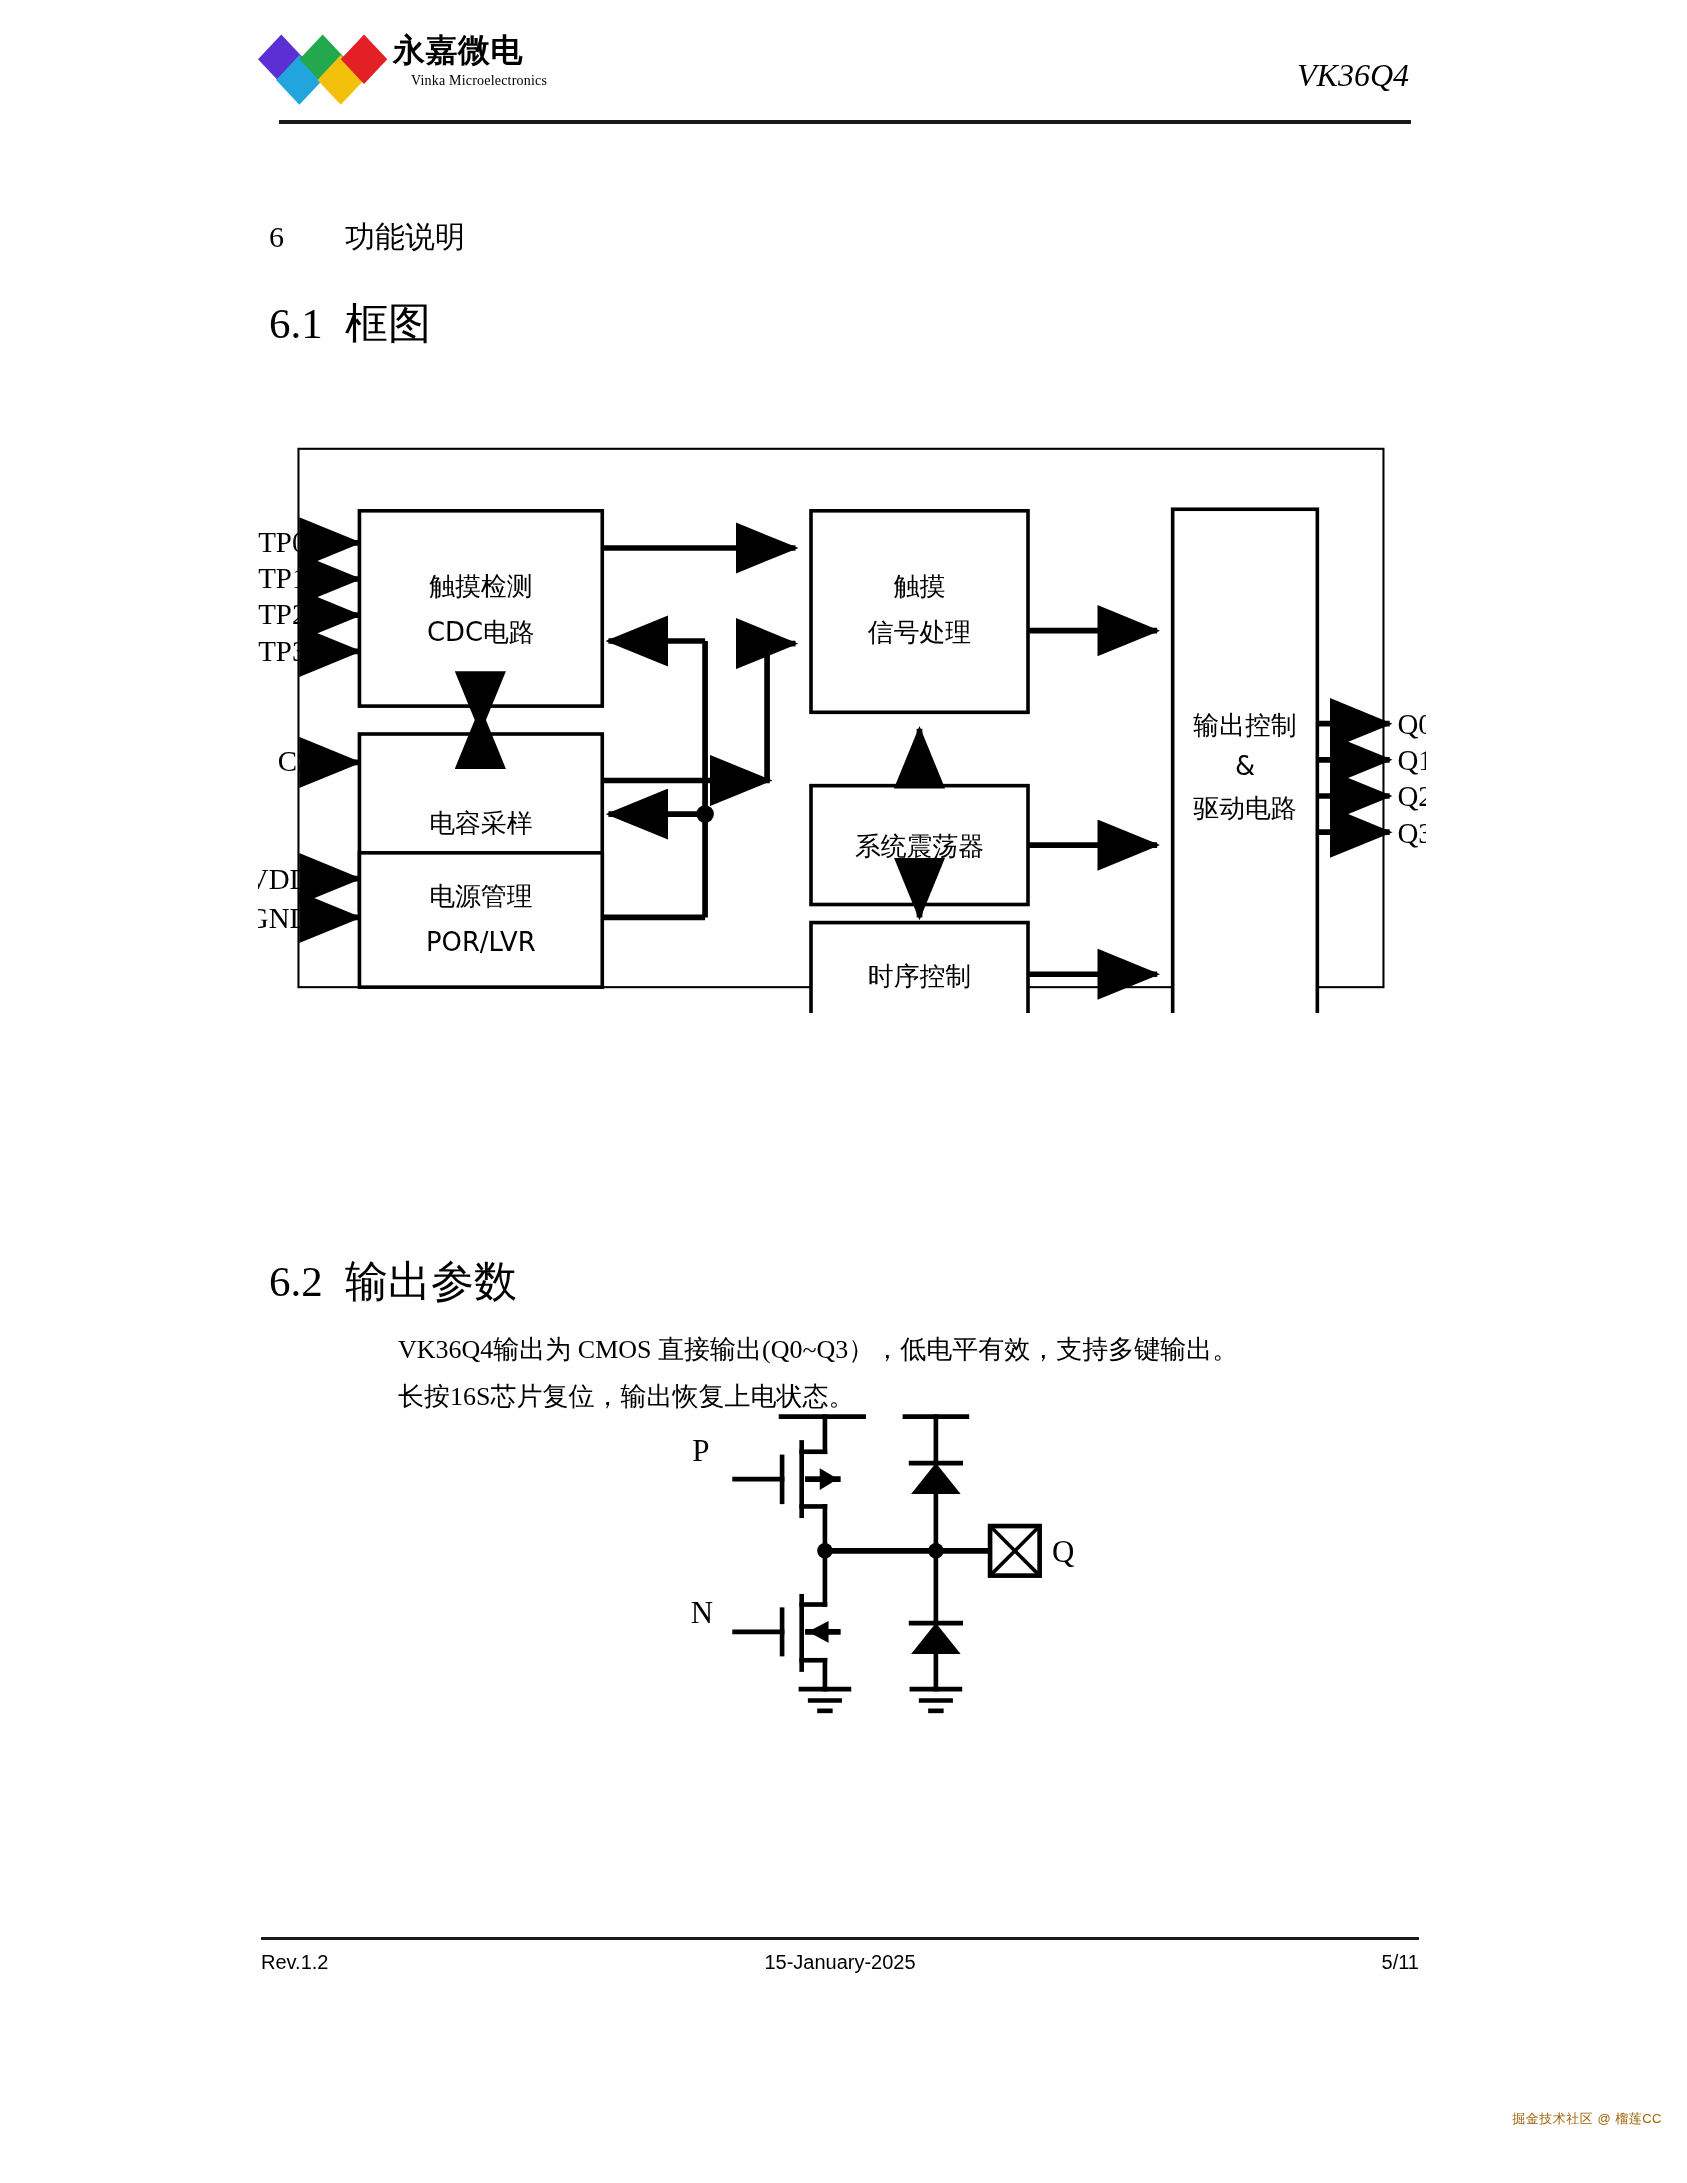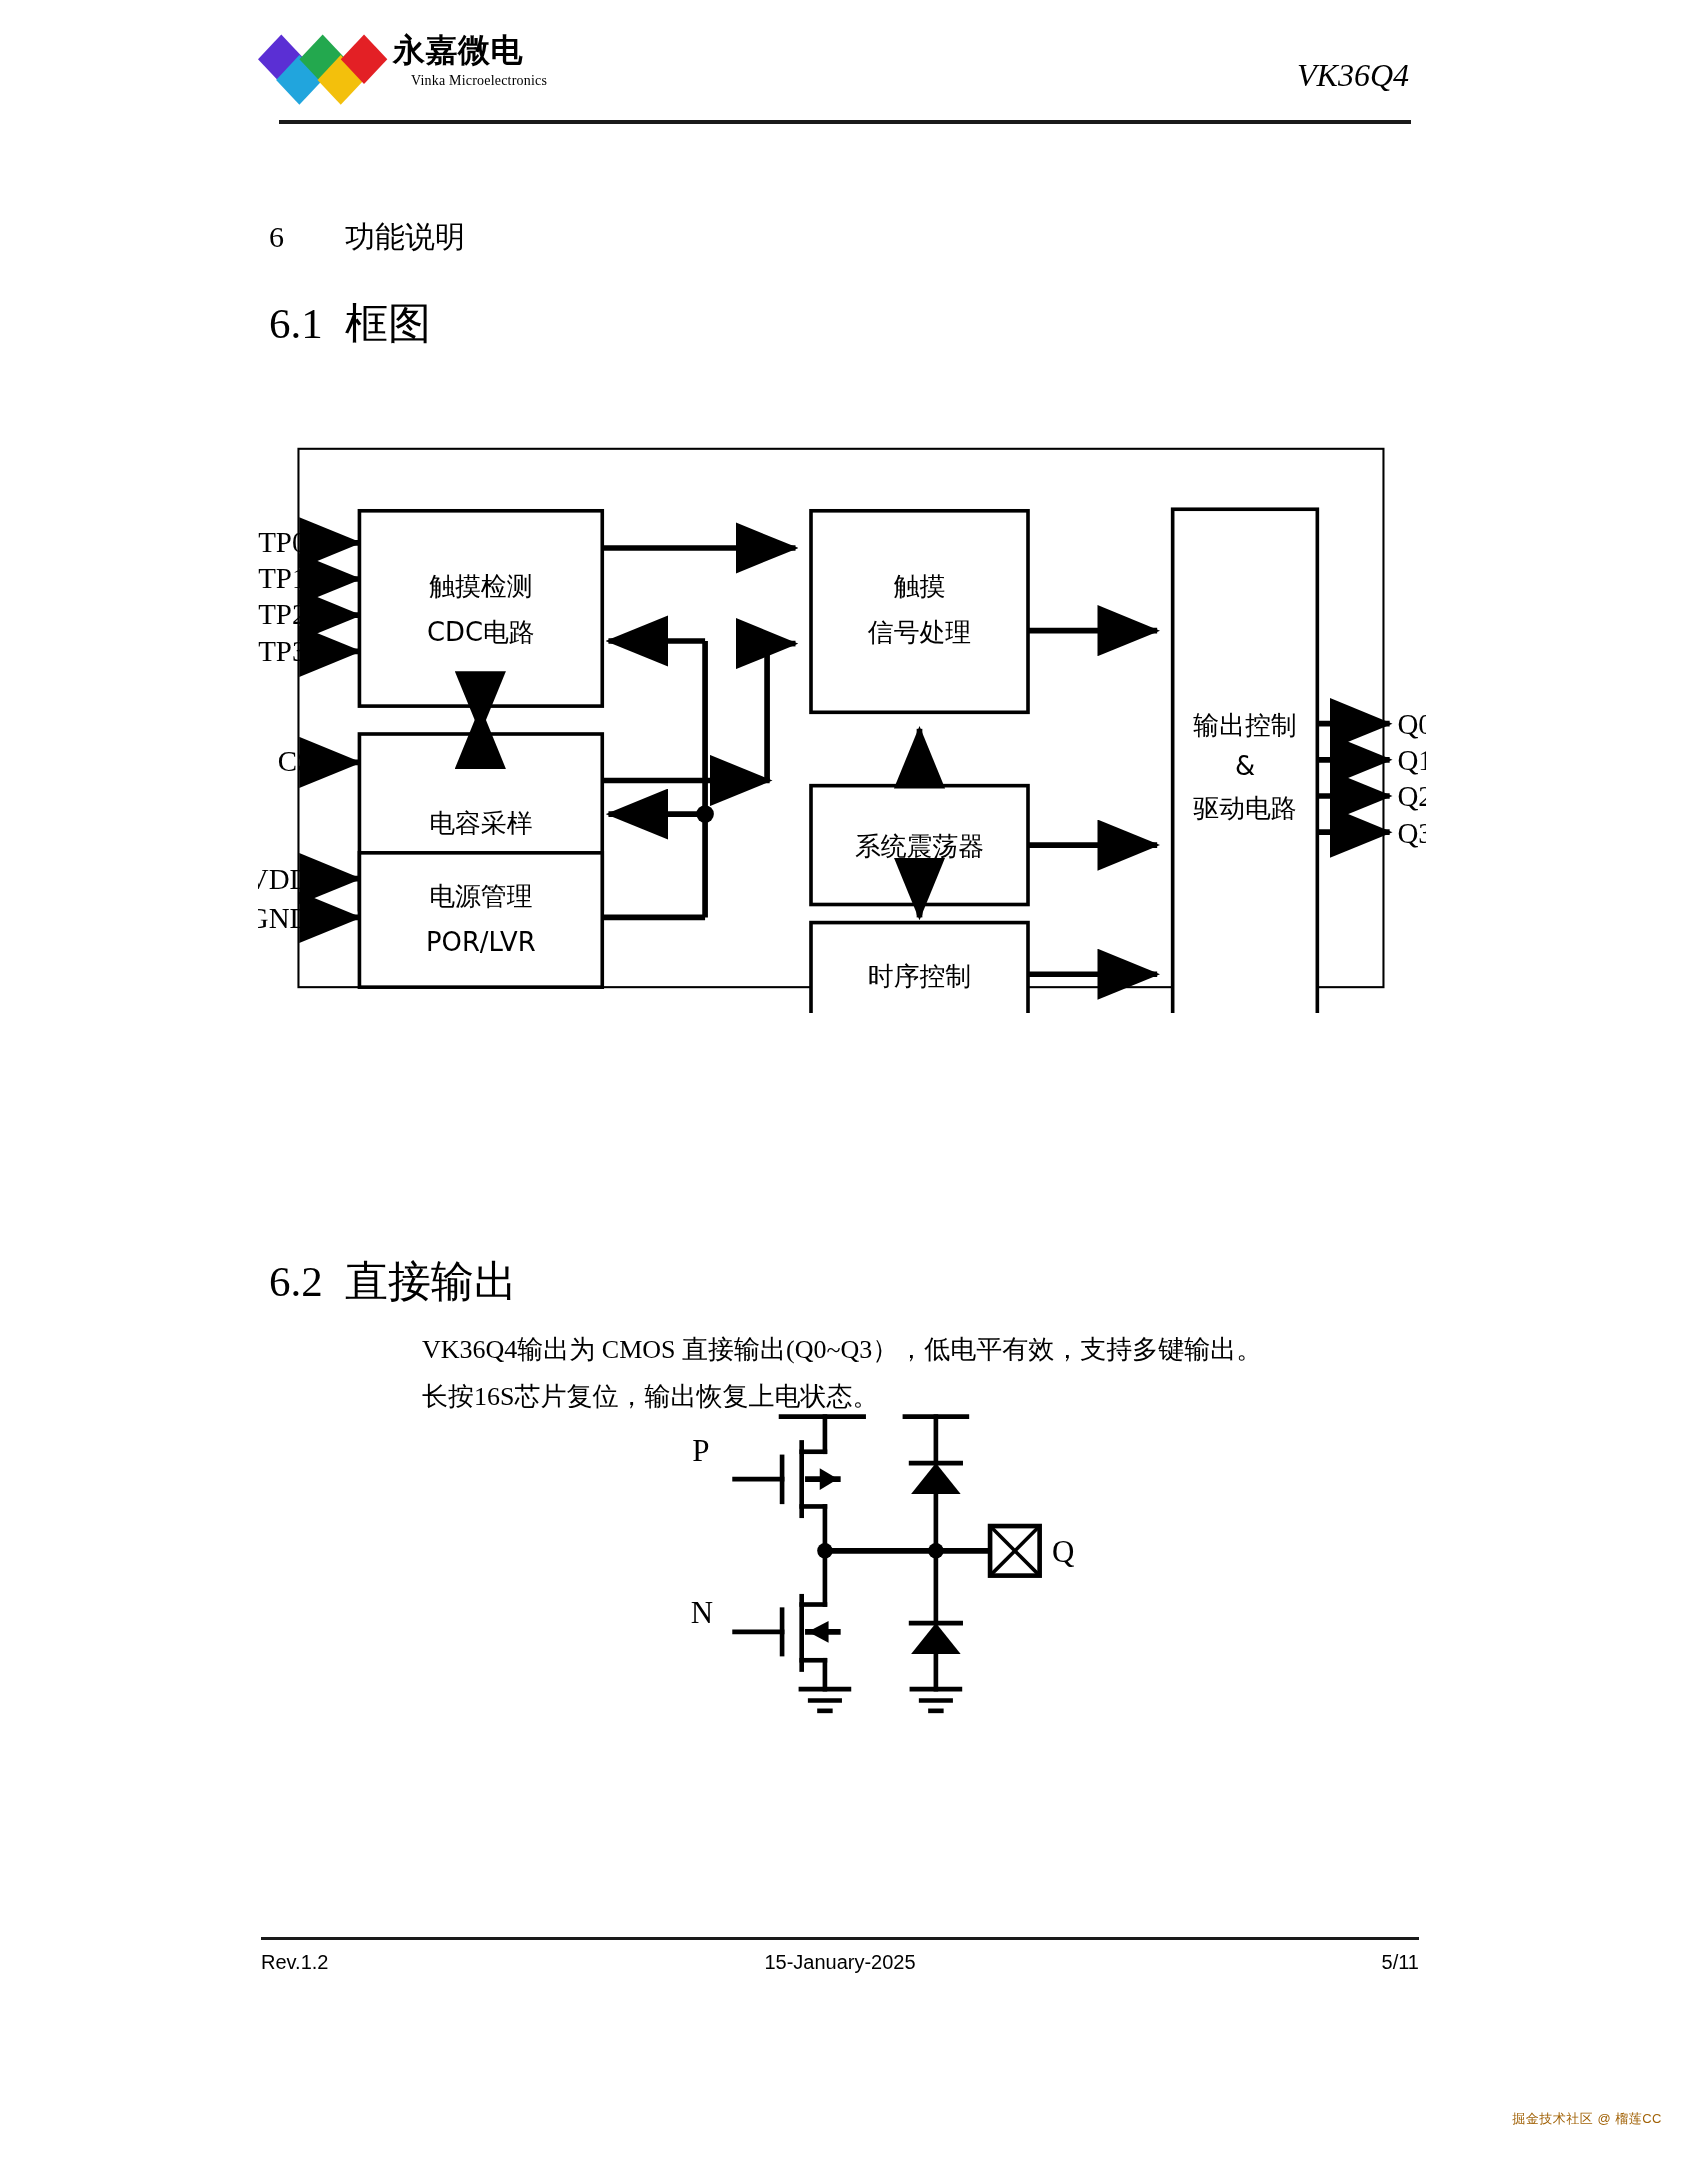--- a/index.html
+++ b/index.html
@@ -49,21 +49,20 @@
     font-size: 43px; font-weight: 400; white-space: nowrap;
     font-family: "Liberation Serif", "DejaVu Serif", serif;
   }
   .h2 .num { display: inline-block; width: 76px; }
 
   
   .body-p {
     position: absolute; left: 398px;
     font-size: 26px; line-height: 44px; white-space: nowrap;
     font-family: "Liberation Serif", "DejaVu Serif", serif;
-    margin-left: 24px;
   }
 
   
   .diagram { position: absolute; left: 258px; top: 424px; width: 1168px; height: 589px; }
   .schematic { position: absolute; left: 543px; top: 1396px; width: 569px; height: 320px; }
 
   
   .footer-rule {
     position: absolute; left: 261px; top: 1937px; width: 1158px; height: 3.1px;
     background: #1a1a1a;
@@ -226,21 +225,21 @@
       <text x="1280" y="420">信号处理</text>
       <text x="1280" y="835">系统震荡器</text>
       <text x="1280" y="1085">时序控制</text>
       <text x="1910" y="600">输出控制</text>
       <text x="1910" y="680">&amp;</text>
       <text x="1910" y="760">驱动电路</text>
     </g>
   </svg>
 
   <div class="h2" style="top:1253px">
-    <span class="num">6.2</span><span>直接输出</span>
+    <span class="num">6.2</span><span>输出参数</span>
   </div>
 
   <div class="body-p" style="top:1328px">VK36Q4输出为 CMOS 直接输出(Q0~Q3），低电平有效，支持多键输出。</div>
   <div class="body-p" style="top:1375px">长按16S芯片复位，输出恢复上电状态。</div>
 
   <svg class="schematic" viewBox="0 0 1100 620">
     <g stroke="#000" stroke-width="9" fill="none" stroke-linecap="square">
 
       <line x1="460" y1="40" x2="620" y2="40"></line>
       <line x1="545" y1="40" x2="545" y2="108"></line>

